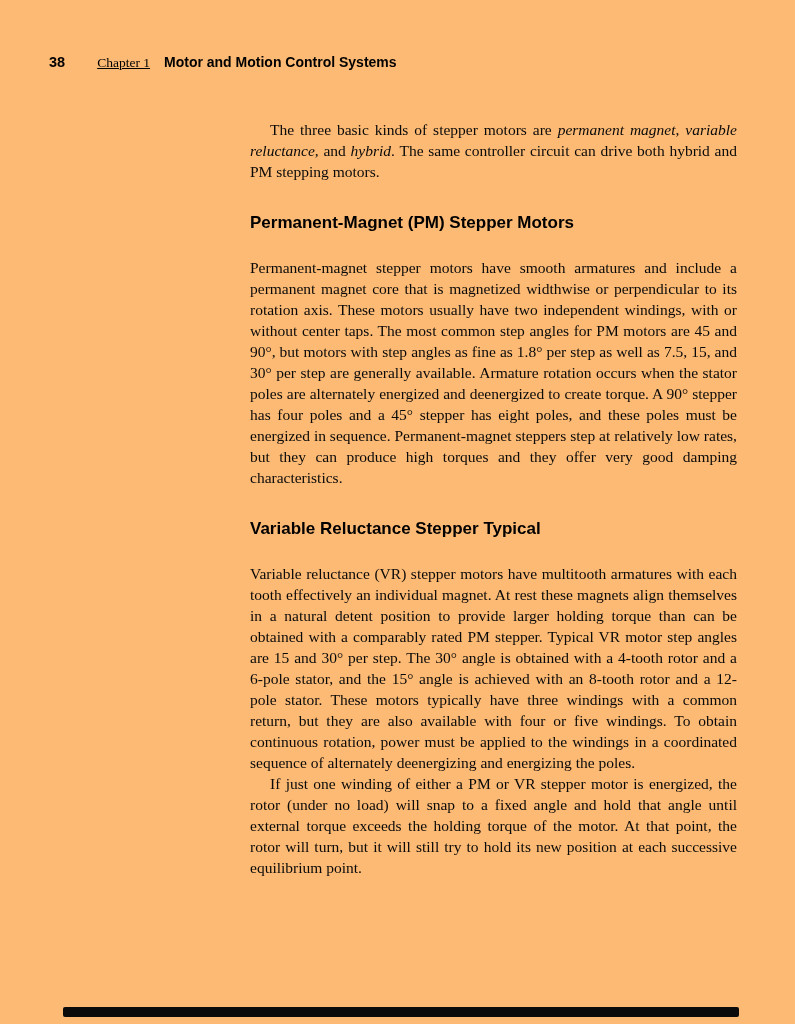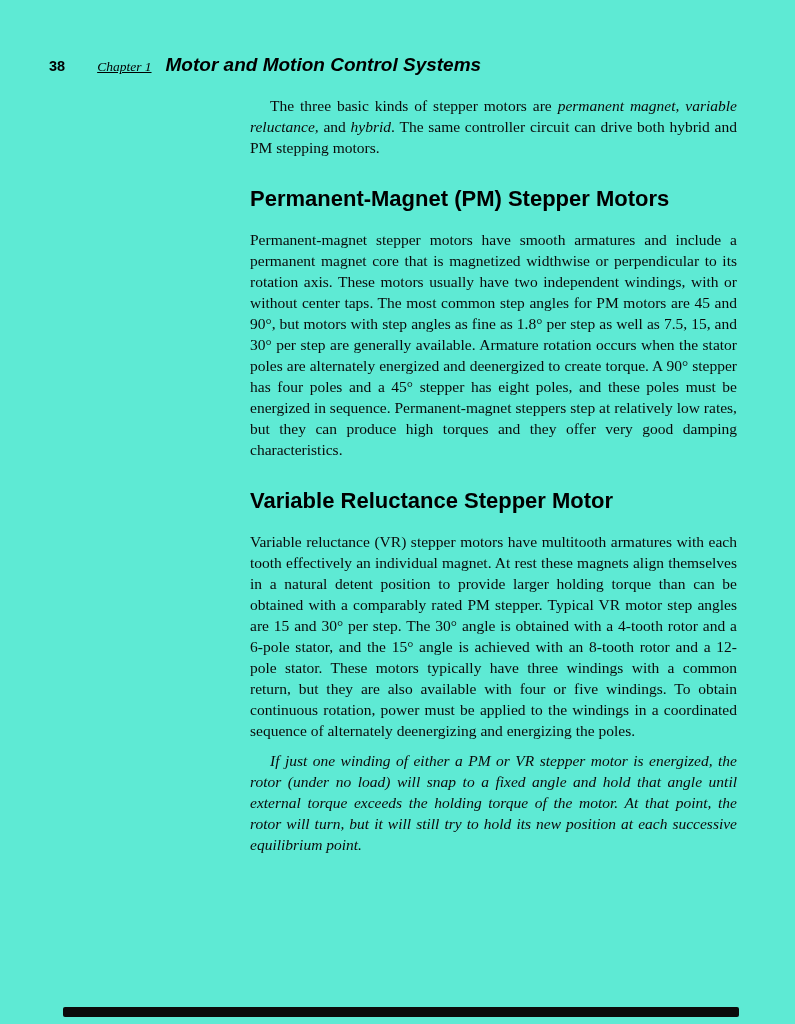--- a/index.html
+++ b/index.html
@@ -1,78 +1,77 @@
 <!DOCTYPE html>
 <html><head>
 <meta charset="utf-8">
 <style>
   * { margin: 0; padding: 0; box-sizing: border-box; }
   html, body { background: #ffffff; }
   .page {
     position: relative;
     width: 795px;
     height: 1024px;
-    background: #5eead4;
+    background: #fdba74;
     overflow: hidden;
     font-family: "Liberation Serif", serif;
     color: #0d0d0d;
   }
   .running-head {
     position: absolute;
     top: 54px;
     left: 49px;
     white-space: nowrap;
     display: flex;
     align-items: baseline;
   }
   .folio {
     font-family: "Liberation Sans", sans-serif;
     font-weight: bold;
     font-size: 14.5px;
     color: #000;
   }
   .chapter-label {
     margin-left: 32px;
-    font-style: italic;
     font-size: 13.5px;
     text-decoration: underline;
     color: #000;
   }
   .book-title {
     margin-left: 14px;
     font-family: "Liberation Sans", sans-serif;
-    font-style: italic;
     font-weight: bold;
-    font-size: 19px;
+    font-size: 14px;
     color: #000;
   }
   .content {
     position: absolute;
     left: 250px;
     top: 95px;
     width: 487px;
   }
   .para {
     font-size: 15.5px;
     line-height: 21px;
     text-align: justify;
     color: #0a0a0a;
+    margin-top: 24px;
   }
   .para.indent { text-indent: 20px; }
   .para .ital { font-style: italic; }
   .section-heading {
     font-family: "Liberation Sans", sans-serif;
     font-weight: bold;
-    font-size: 22px;
+    font-size: 17px;
     line-height: 20px;
     margin-top: 31px;
     margin-bottom: 20px;
     color: #000;
   }
-  .para + .para { margin-top: 9px; font-style: italic; }
+  .para + .para { margin-top: 0; }
   .scan-bar {
     position: absolute;
     left: 63px;
     top: 1007px;
     width: 676px;
     height: 10px;
     background: #0b0b0b;
     border-radius: 2px;
   }
 </style>
@@ -90,21 +89,21 @@
   <div class="content">
 
     <p class="para indent"><span>The three basic kinds of stepper motors are </span><span class="ital">permanent magnet, variable reluctance,</span><span> and </span><span class="ital">hybrid</span><span>. The same controller circuit can drive both hybrid and PM stepping motors.</span></p>
 
     <div>
       <h2 class="section-heading">Permanent-Magnet (PM) Stepper Motors</h2>
       <p class="para">Permanent-magnet stepper motors have smooth armatures and include a permanent magnet core that is magnetized widthwise or perpendicular to its rotation axis. These motors usually have two independent windings, with or without center taps. The most common step angles for PM motors are 45 and 90°, but motors with step angles as fine as 1.8° per step as well as 7.5, 15, and 30° per step are generally available. Armature rotation occurs when the stator poles are alternately energized and deenergized to create torque. A 90° stepper has four poles and a 45° stepper has eight poles, and these poles must be energized in sequence. Permanent-magnet steppers step at relatively low rates, but they can produce high torques and they offer very good damping characteristics.</p>
     </div>
 
     <div>
-      <h2 class="section-heading">Variable Reluctance Stepper Motor</h2>
+      <h2 class="section-heading">Variable Reluctance Stepper Typical</h2>
       <p class="para">Variable reluctance (VR) stepper motors have multitooth armatures with each tooth effectively an individual magnet. At rest these magnets align themselves in a natural detent position to provide larger holding torque than can be obtained with a comparably rated PM stepper. Typical VR motor step angles are 15 and 30° per step. The 30° angle is obtained with a 4-tooth rotor and a 6-pole stator, and the 15° angle is achieved with an 8-tooth rotor and a 12-pole stator. These motors typically have three windings with a common return, but they are also available with four or five windings. To obtain continuous rotation, power must be applied to the windings in a coordinated sequence of alternately deenergizing and energizing the poles.</p>
       <p class="para indent">If just one winding of either a PM or VR stepper motor is energized, the rotor (under no load) will snap to a fixed angle and hold that angle until external torque exceeds the holding torque of the motor. At that point, the rotor will turn, but it will still try to hold its new position at each successive equilibrium point.</p>
     </div>
 
     <div>
     </div>
 
   </div>
 
   <div class="scan-bar"></div>

